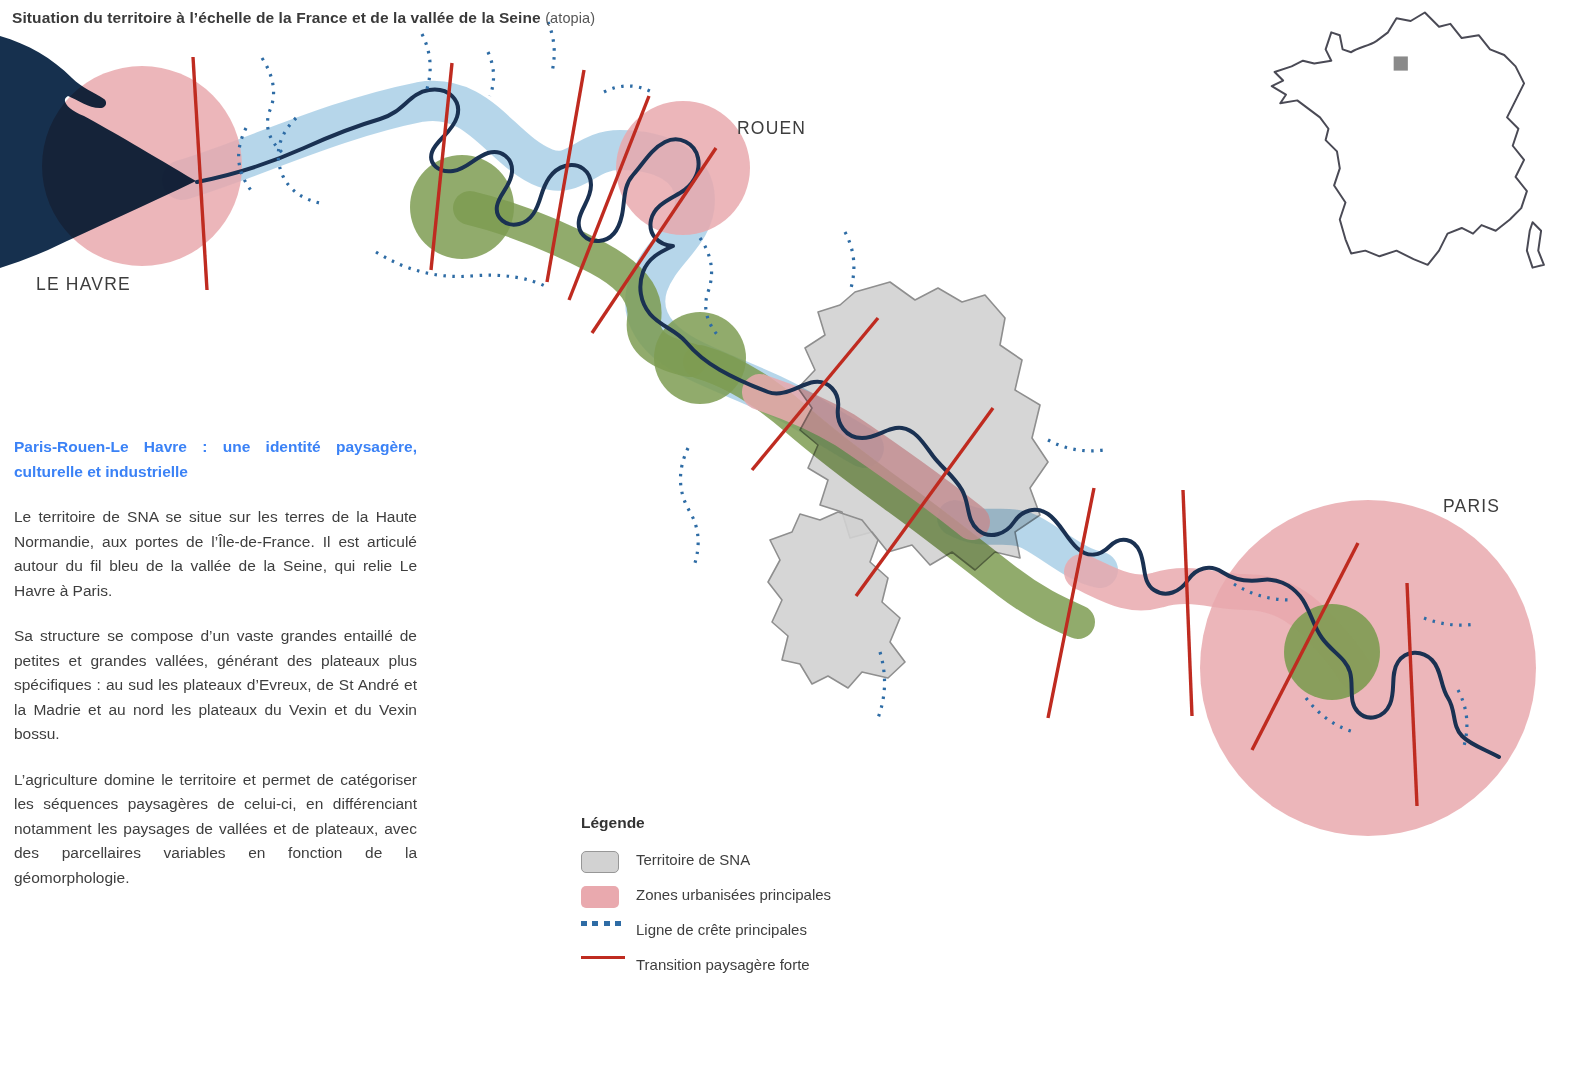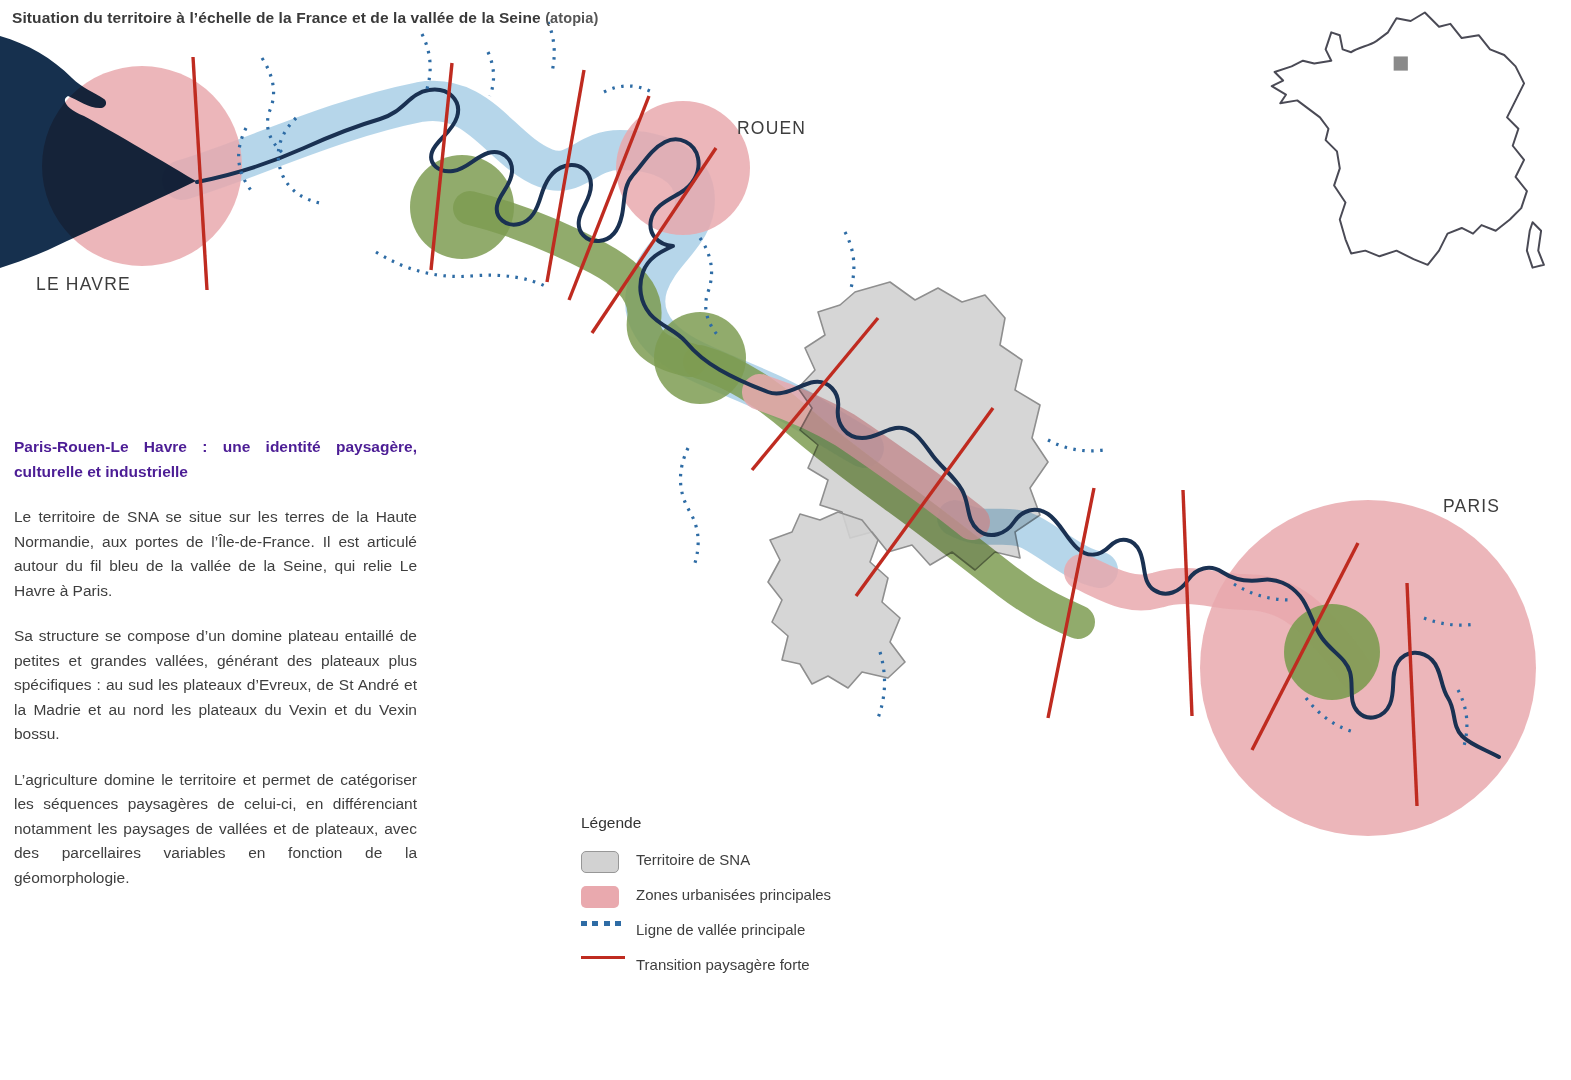--- a/index.html
+++ b/index.html
@@ -5,31 +5,31 @@
   html,body{margin:0;padding:0}
   body{
     width:1571px;height:1080px;position:relative;overflow:hidden;
     background:#ffffff;color:#3c3c3c;
     font-family:"Liberation Sans", sans-serif;
   }
   .page-title{
     position:absolute;left:12px;top:9px;font-size:15.5px;font-weight:bold;color:#3a3a3a;
     letter-spacing:.1px;white-space:nowrap;z-index:5;
   }
-  .page-title .suffix{font-weight:bold;color:#565656;font-size:14.5px}
+  .page-title .suffix{font-weight:normal;color:#565656;font-size:14.5px}
   .map-svg{position:absolute;left:0;top:0;z-index:1}
   .inset{position:absolute;left:1263px;top:4px;width:284px;height:292px;z-index:4}
   .article{
     position:absolute;left:14px;top:434px;width:403px;z-index:5;
     font-size:15.5px;line-height:24.5px;color:#3e3e3e;text-align:justify;
   }
-  .article h2{font-size:15.5px;line-height:25px;margin:0 0 21px 0;font-weight:bold;color:#4c1d95;text-align:justify}
+  .article h2{font-size:15.5px;line-height:25px;margin:0 0 21px 0;font-weight:bold;color:#3b82f6;text-align:justify}
   .article p{margin:0 0 21px 0}
   .legend{position:absolute;left:581px;top:814px;width:330px;z-index:5}
-  .legend-title{font-weight:normal;font-size:15.5px;color:#333;margin-bottom:19px}
+  .legend-title{font-weight:bold;font-size:15.5px;color:#333;margin-bottom:19px}
   .legend-row{display:flex;align-items:flex-start;height:22px;margin-bottom:13px}
   .swatch{width:38px;height:22px;border-radius:5px;margin-right:17px;flex:0 0 auto}
   .sw-grey{background:#d2d2d2;border:1px solid #979797;box-sizing:border-box}
   .sw-pink{background:#e9a9ae}
   .sw-green{background:#7e9c52}
   .sw-blue{background:#a9cfe6}
   .sw-line{width:44px;margin-right:11px;border-radius:0}
   .sw-crete{height:5px;background:repeating-linear-gradient(90deg,#2e6ca5 0 6px,transparent 6px 11.5px)}
   .sw-red{height:3px;background:#bf2b20}
   .legend-label{font-size:15px;color:#3e3e3e;white-space:nowrap}
@@ -117,41 +117,41 @@
   <svg width="284" height="292" viewBox="0 0 100 103">
     <path d="M57,3 L52,6 L47,5 L44,10 L40,13 C37,15 34,15 31,17 L28,16 L27,11 L24,10 L22,16 L24,20 L18,21 L14,20 L10,22 L4,24 L7,27 L3,29 L8,32 L6,35 L12,34 L16,37 L20,40 L23,44 L22,48 L26,52 L27,58 L25,64 L29,70 L27,76 L29,83 L31,88 L36,87 L41,89 L47,87 L53,90 L58,92 L62,87 L65,81 L70,79 L74,81 L77,78 L82,80 L87,76 L91,72 L93,66 L89,61 L92,55 L88,50 L90,44 L86,40 L89,34 L92,28 L89,22 L85,18 L80,16 L76,11 L70,12 L66,7 L62,8 Z" fill="#ffffff" stroke="#4a4a55" stroke-width="0.7" stroke-linejoin="round"></path>
     <path d="M95,77 L98,80 L97,87 L99,92 L95,93 L93,87 L94,80 Z" fill="#ffffff" stroke="#4a4a55" stroke-width="0.7" stroke-linejoin="round"></path>
     <rect x="46" y="18.5" width="5" height="5" fill="#8a8a8a"></rect>
   </svg>
 </div>
 
 <div class="article">
   <h2>Paris-Rouen-Le Havre : une identité paysagère, culturelle et industrielle</h2>
   <p>Le territoire de SNA se situe sur les terres de la Haute Normandie, aux portes de l’Île-de-France. Il est articulé autour du fil bleu de la vallée de la Seine, qui relie Le Havre à Paris.</p>
-  <p>Sa structure se compose d’un domine plateau entaillé de petites et grandes vallées, générant des plateaux plus spécifiques : au sud les plateaux d’Evreux, de St André et la Madrie et au nord les plateaux du Vexin et du Vexin bossu.</p>
+  <p>Sa structure se compose d’un vaste grandes entaillé de petites et grandes vallées, générant des plateaux plus spécifiques : au sud les plateaux d’Evreux, de St André et la Madrie et au nord les plateaux du Vexin et du Vexin bossu.</p>
   <p>L’agriculture domine le territoire et permet de catégoriser les séquences paysagères de celui-ci, en différenciant notamment les paysages de vallées et de plateaux, avec des parcellaires variables en fonction de la géomorphologie.</p>
 </div>
 
 <div class="legend">
   <div class="legend-title">Légende</div>
 
   <div class="legend-row">
     <span class="swatch sw-grey"></span>
     <span class="legend-label">Territoire de SNA</span>
   </div>
 
   <div class="legend-row">
     <span class="swatch sw-pink"></span>
     <span class="legend-label">Zones urbanisées principales</span>
   </div>
 
 
 
   <div class="legend-row">
     <span class="swatch sw-line sw-crete"></span>
-    <span class="legend-label">Ligne de vallée principale</span>
+    <span class="legend-label">Ligne de crête principales</span>
   </div>
 
   <div class="legend-row">
     <span class="swatch sw-line sw-red"></span>
     <span class="legend-label">Transition paysagère forte</span>
   </div>
 </div>
 
 </body></html>

